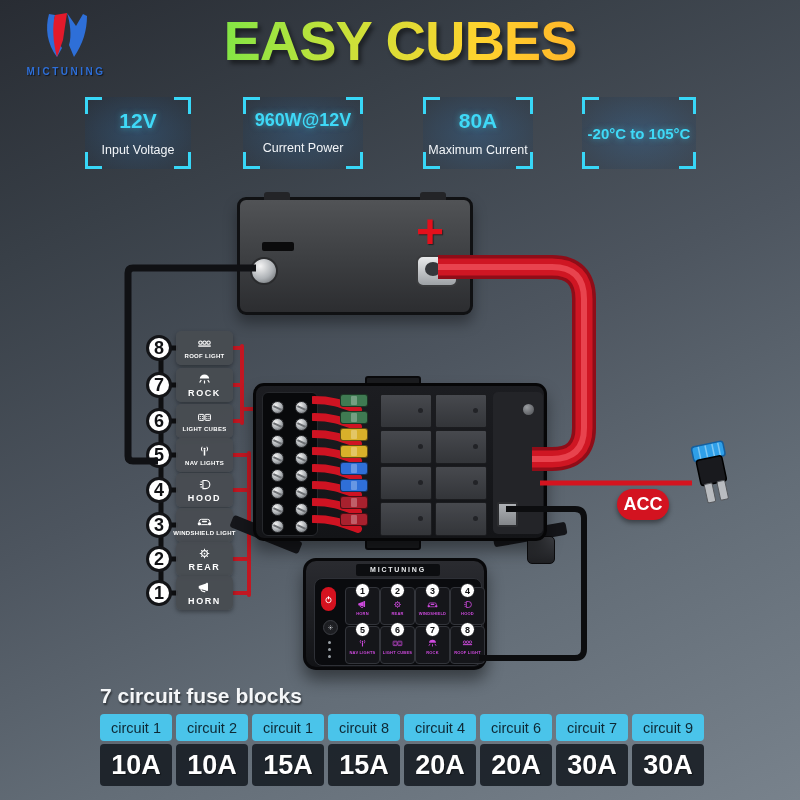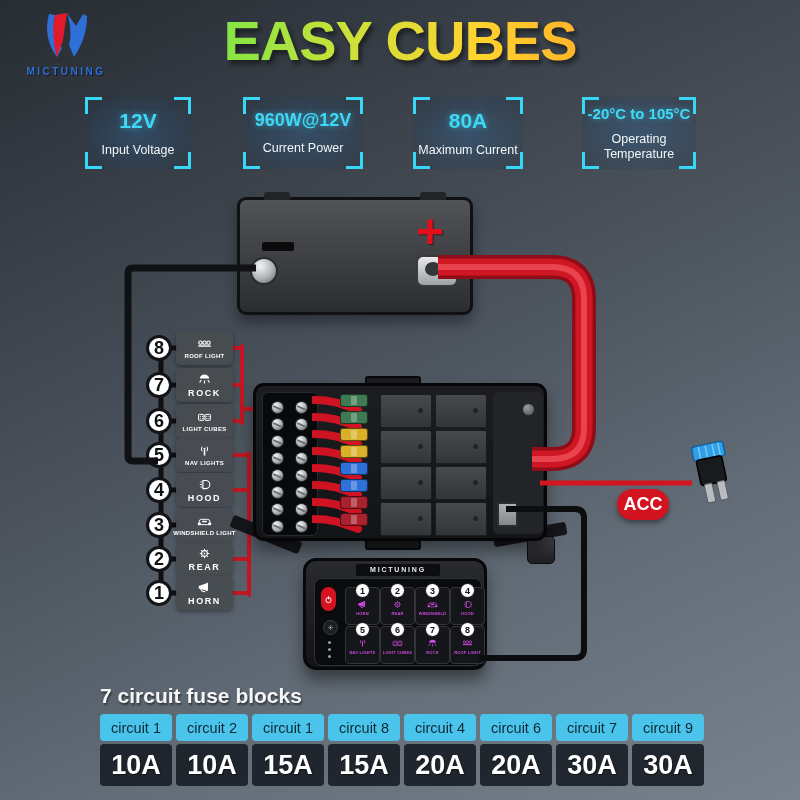--- a/index.html
+++ b/index.html
@@ -184,35 +184,34 @@
   <div class="lbl">Input Voltage</div>
 </div>
 <div class="abs badge z3" style="left:243px;width:120px;">
   <div class="corner tl"></div>
     <div class="corner tr"></div>
   <div class="corner bl"></div>
     <div class="corner br"></div>
   <div class="val" style="font-size:18px;">960W@12V</div>
   <div class="lbl">Current Power</div>
 </div>
-<div class="abs badge z3" style="left:413px;width:110px;">
+<div class="abs badge z3" style="left:423px;width:110px;">
   <div class="corner tl"></div>
     <div class="corner tr"></div>
   <div class="corner bl"></div>
     <div class="corner br"></div>
   <div class="val">80A</div>
   <div class="lbl">Maximum Current</div>
 </div>
 <div class="abs badge z3" style="left:582px;width:114px;">
   <div class="corner tl"></div>
     <div class="corner tr"></div>
   <div class="corner bl"></div>
     <div class="corner br"></div>
   <div class="val" style="font-size:15px;">-20°C to 105°C</div>
-  <div class="lbl" style="width:90px;">Operating Temperature</div>
 </div>
 
 <div class="abs battery z3">
   <div class="bat-bump" style="left:24px;"></div>
   <div class="bat-bump" style="right:24px;"></div>
   <div class="bat-minus"></div>
   <div class="bat-plus">+</div>
   <div class="bat-term-l"></div>
   <div class="bat-term-r">
       <div class="hole"></div>

